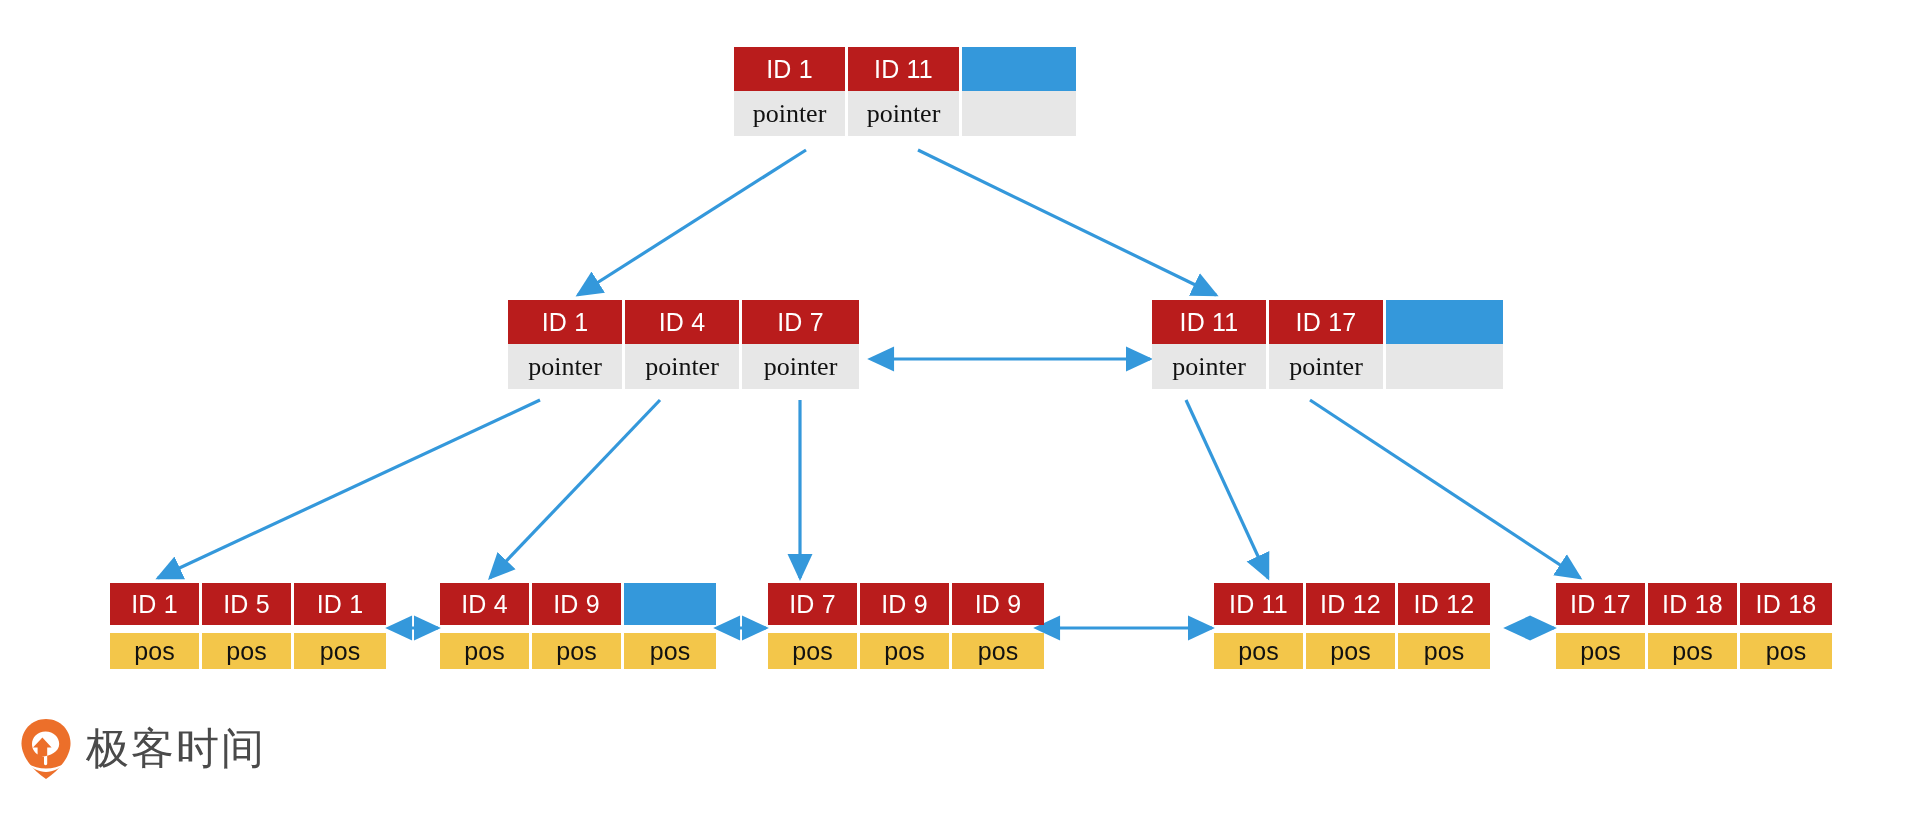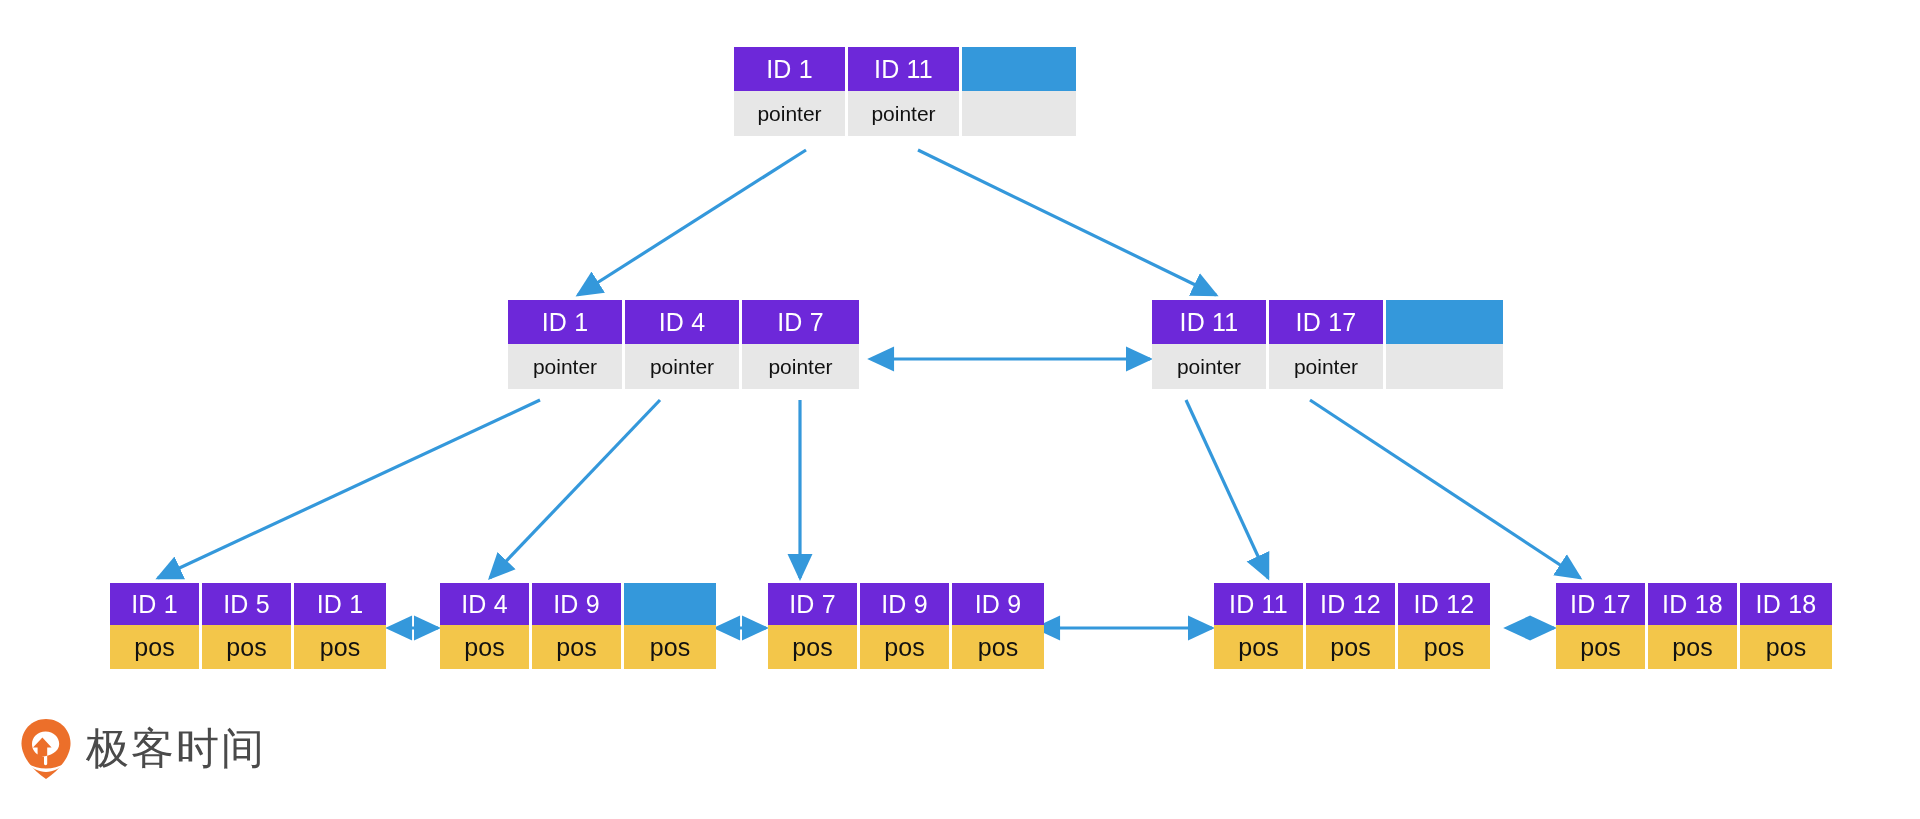--- a/index.html
+++ b/index.html
@@ -47,34 +47,35 @@
     align-items: center;
     justify-content: center;
     border-right: 3px solid #ffffff;
     white-space: nowrap;
   }
   .cell:last-child {
     border-right: none;
   }
 
   .row-key .cell {
-    background: #6d28d9;
+    background: #b91c1c;
     color: #ffffff;
     font-size: 25px;
     letter-spacing: 0.2px;
   }
   .row-key .cell.empty {
     background: #3498db;
     color: transparent;
   }
 
   .row-ptr .cell {
     background: #e7e7e7;
     color: #111111;
-    font-size: 21px;
+    font-size: 26px;
+    font-family: Liberation Serif, serif;
   }
   .row-ptr .cell.empty {
     background: #e7e7e7;
     color: transparent;
   }
 
   .row-pos .cell {
     background: #f2c councils;
   }
   .row-pos .cell {
@@ -87,21 +88,21 @@
   .node-root .cell { width: 114px; }
   .node-root .row-key .cell { height: 44px; }
   .node-root .row-ptr .cell { height: 45px; }
 
   .node-internal .cell { width: 117px; }
   .node-internal .row-key .cell { height: 44px; }
   .node-internal .row-ptr .cell { height: 45px; }
 
   .node-leaf .cell { width: 92px; }
   .node-leaf .row-key .cell { height: 42px; }
-  .node-leaf .row-pos .cell { height: 44px; }
+  .node-leaf .row-pos .cell { height: 36px; margin-top: 8px; }
 
   
   #logo {
     position: absolute;
     left: 20px;
     top: 718px;
     display: flex;
     flex-direction: row;
     align-items: center;
     gap: 14px;

